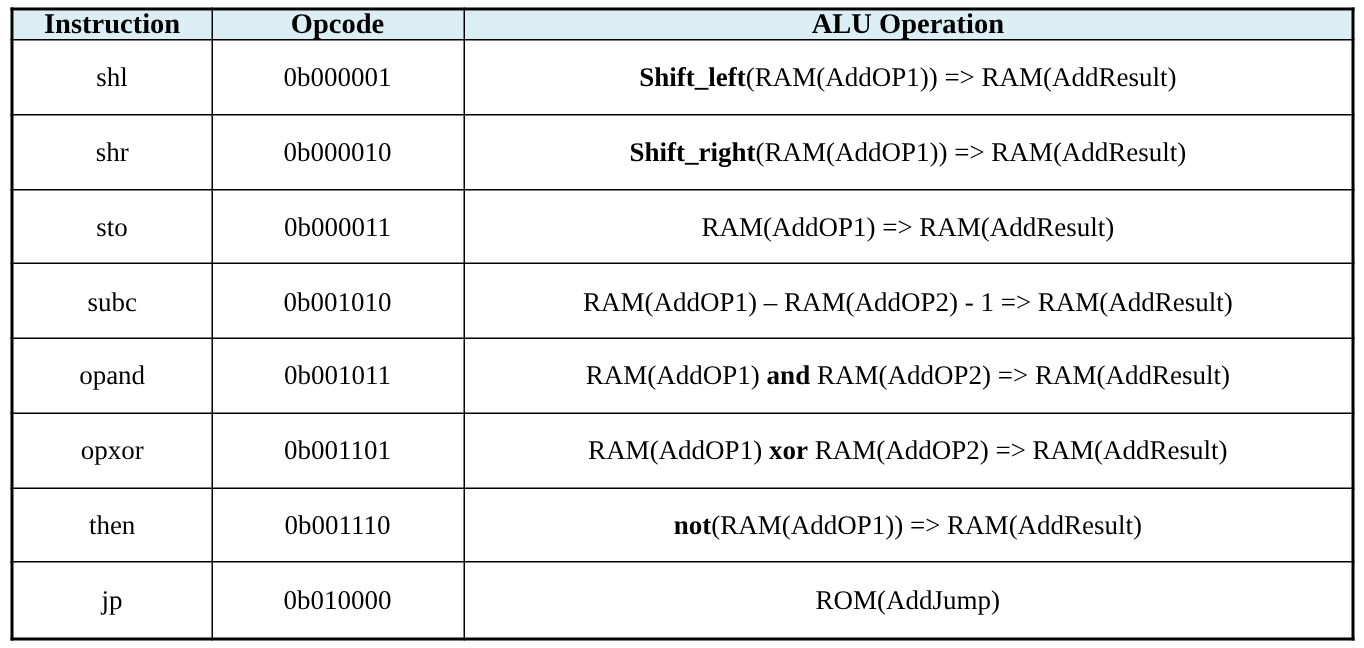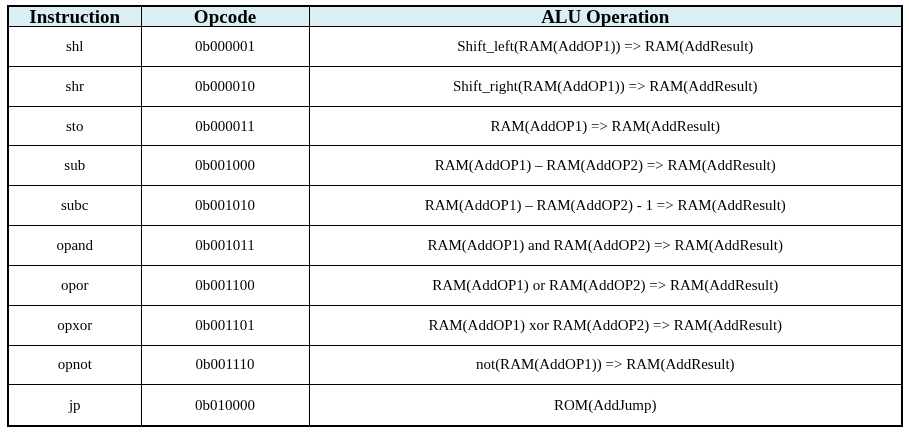--- a/index.html
+++ b/index.html
@@ -23,34 +23,34 @@
     height: 422px;
     border: 2px solid #000000;
   }
   table.isa-table th,
   table.isa-table td {
     border: 1px solid #000000;
     text-align: center;
     vertical-align: middle;
     padding: 0 2px;
     color: #000000;
-    font-size: 15px;
+    font-size: 18px;
     line-height: 1;
     white-space: nowrap;
     overflow: hidden;
   }
   table.isa-table th {
     background: var(--header-bg, #daeef3);
     font-weight: bold;
     font-size: 19px;
   }
   col.c-instruction { width: 133px; }
   col.c-opcode      { width: 168px; }
   col.c-operation   { width: auto;  }
-  td b { font-weight: normal; }
+  td b { font-weight: bold; }
 </style>
 </head>
 <body>
 
 <div class="table-wrap">
   <table class="isa-table">
     <colgroup>
       <col class="c-instruction">
       <col class="c-opcode">
       <col class="c-operation">
@@ -72,46 +72,36 @@
           <td>shr</td>
           <td>0b000010</td>
           <td><b>Shift_right</b><span>(RAM(AddOP1)) =&gt; RAM(AddResult)</span></td>
         </tr>
         <tr>
           <td>sto</td>
           <td>0b000011</td>
           <td><span>RAM(AddOP1) =&gt; RAM(AddResult)</span></td>
         </tr>
         <tr>
-          <td>sub</td>
-          <td>0b001000</td>
-          <td><span>RAM(AddOP1) – RAM(AddOP2) =&gt; RAM(AddResult)</span></td>
-        </tr>
-        <tr>
           <td>subc</td>
           <td>0b001010</td>
           <td><span>RAM(AddOP1) – RAM(AddOP2) - 1 =&gt; RAM(AddResult)</span></td>
         </tr>
         <tr>
           <td>opand</td>
           <td>0b001011</td>
           <td><span>RAM(AddOP1) </span><b>and</b><span> RAM(AddOP2) =&gt; RAM(AddResult)</span></td>
         </tr>
         <tr>
-          <td>opor</td>
-          <td>0b001100</td>
-          <td><span>RAM(AddOP1) </span><b>or</b><span> RAM(AddOP2) =&gt; RAM(AddResult)</span></td>
-        </tr>
-        <tr>
           <td>opxor</td>
           <td>0b001101</td>
           <td><span>RAM(AddOP1) </span><b>xor</b><span> RAM(AddOP2) =&gt; RAM(AddResult)</span></td>
         </tr>
         <tr>
-          <td>opnot</td>
+          <td>then</td>
           <td>0b001110</td>
           <td><b>not</b><span>(RAM(AddOP1)) =&gt; RAM(AddResult)</span></td>
         </tr>
         <tr>
           <td>jp</td>
           <td>0b010000</td>
           <td><span>ROM(AddJump)</span></td>
         </tr>
       </tbody>
   </table>

